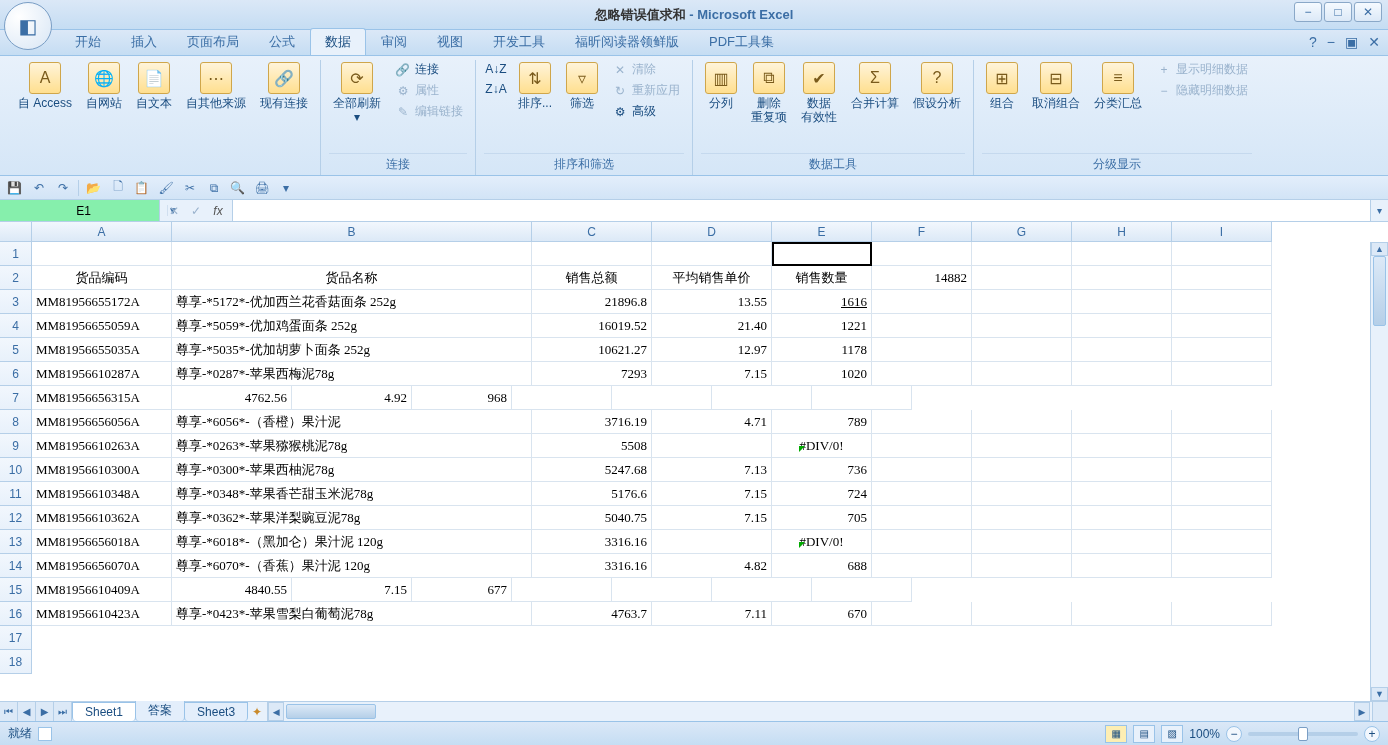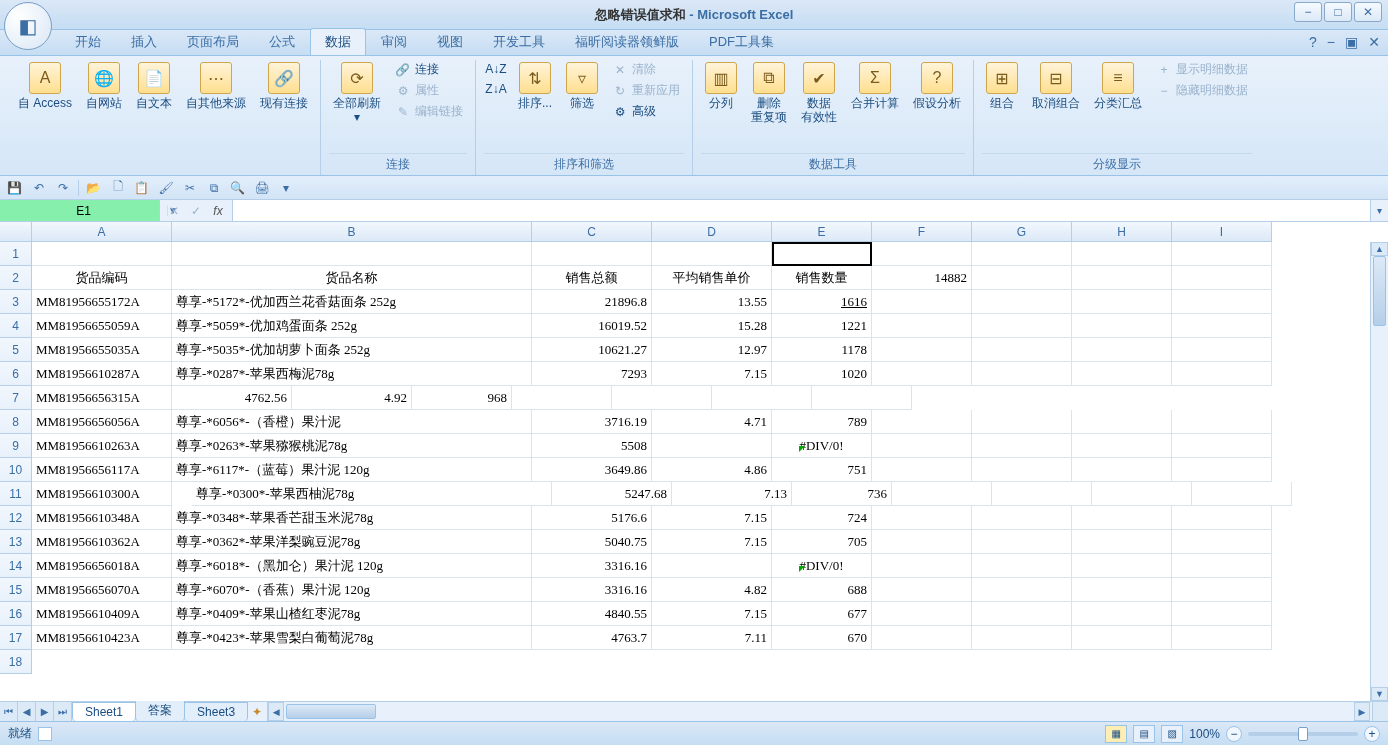--- a/index.html
+++ b/index.html
@@ -371,21 +371,21 @@
         <div class="cell num" style="width: 100px; text-decoration: underline;">1616</div>
         <div class="cell" style="width: 100px;"></div>
         <div class="cell" style="width: 100px;"></div>
         <div class="cell" style="width: 100px;"></div>
         <div class="cell" style="width: 100px;"></div>
       </div>
       <div class="row">
         <div class="cell txt" style="width: 140px;">MM81956655059A</div>
         <div class="cell txt" style="width: 360px;">尊享-*5059*-优加鸡蛋面条 252g</div>
         <div class="cell num" style="width: 120px;">16019.52</div>
-        <div class="cell num" style="width: 120px;">15.28</div>
+        <div class="cell num" style="width: 120px;">21.40</div>
         <div class="cell num" style="width: 100px;">1221</div>
         <div class="cell" style="width: 100px;"></div>
         <div class="cell" style="width: 100px;"></div>
         <div class="cell" style="width: 100px;"></div>
         <div class="cell" style="width: 100px;"></div>
       </div>
       <div class="row">
         <div class="cell txt" style="width: 140px;">MM81956655035A</div>
         <div class="cell txt" style="width: 360px;">尊享-*5035*-优加胡萝卜面条 252g</div>
         <div class="cell num" style="width: 120px;">10621.27</div>
@@ -433,33 +433,22 @@
         <div class="cell txt" style="width: 360px;">尊享-*0263*-苹果猕猴桃泥78g</div>
         <div class="cell num" style="width: 120px;">5508</div>
         <div class="cell num" style="width: 120px;"></div>
         <div class="cell num err-wrap" style="width: 100px; justify-content: center;"><span class="err-mark"></span>#DIV/0!</div>
         <div class="cell" style="width: 100px;"></div>
         <div class="cell" style="width: 100px;"></div>
         <div class="cell" style="width: 100px;"></div>
         <div class="cell" style="width: 100px;"></div>
       </div>
       <div class="row">
-        <div class="cell txt" style="width: 140px;">MM81956656117A</div>
-        <div class="cell txt" style="width: 360px;">尊享-*6117*-（蓝莓）果汁泥 120g</div>
-        <div class="cell num" style="width: 120px;">3649.86</div>
-        <div class="cell num" style="width: 120px;">4.86</div>
-        <div class="cell num" style="width: 100px;">751</div>
-        <div class="cell" style="width: 100px;"></div>
-        <div class="cell" style="width: 100px;"></div>
-        <div class="cell" style="width: 100px;"></div>
-        <div class="cell" style="width: 100px;"></div>
-      </div>
-      <div class="row">
         <div class="cell txt" style="width: 140px;">MM81956610300A</div>
-        <div class="cell txt" style="width: 360px; margin-left: 20px;">尊享-*0300*-苹果西柚泥78g</div>
+        <div class="cell txt" style="width: 360px;">尊享-*0300*-苹果西柚泥78g</div>
         <div class="cell num" style="width: 120px;">5247.68</div>
         <div class="cell num" style="width: 120px;">7.13</div>
         <div class="cell num" style="width: 100px;">736</div>
         <div class="cell" style="width: 100px;"></div>
         <div class="cell" style="width: 100px;"></div>
         <div class="cell" style="width: 100px;"></div>
         <div class="cell" style="width: 100px;"></div>
       </div>
       <div class="row">
         <div class="cell txt" style="width: 140px;">MM81956610348A</div>
@@ -500,21 +489,20 @@
         <div class="cell num" style="width: 120px;">3316.16</div>
         <div class="cell num" style="width: 120px;">4.82</div>
         <div class="cell num" style="width: 100px;">688</div>
         <div class="cell" style="width: 100px;"></div>
         <div class="cell" style="width: 100px;"></div>
         <div class="cell" style="width: 100px;"></div>
         <div class="cell" style="width: 100px;"></div>
       </div>
       <div class="row">
         <div class="cell txt" style="width: 140px;">MM81956610409A</div>
-        <div class="cell txt" style="width: 360px;">尊享-*0409*-苹果山楂红枣泥78g</div>
         <div class="cell num" style="width: 120px;">4840.55</div>
         <div class="cell num" style="width: 120px;">7.15</div>
         <div class="cell num" style="width: 100px;">677</div>
         <div class="cell" style="width: 100px;"></div>
         <div class="cell" style="width: 100px;"></div>
         <div class="cell" style="width: 100px;"></div>
         <div class="cell" style="width: 100px;"></div>
       </div>
       <div class="row">
         <div class="cell txt" style="width: 140px;">MM81956610423A</div>

